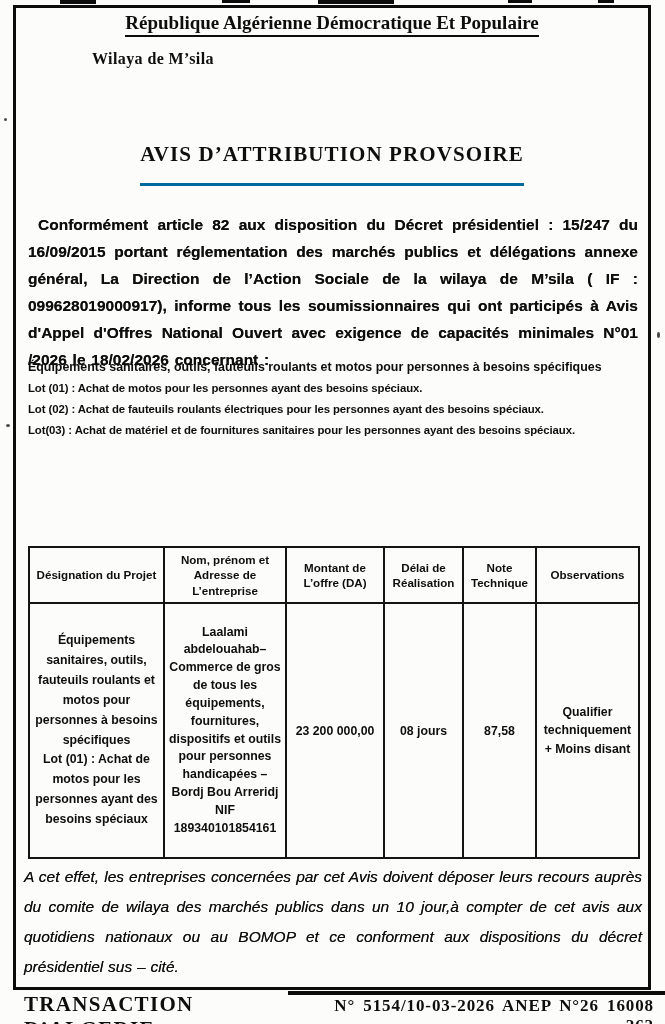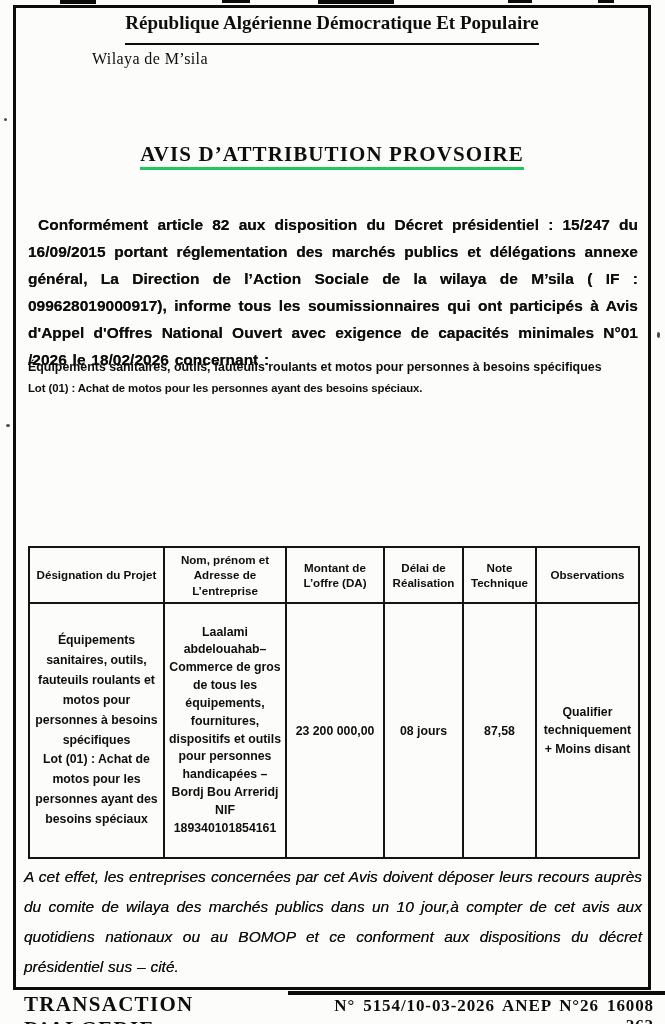--- a/index.html
+++ b/index.html
@@ -10,32 +10,32 @@
   }
   .frame{
     position:absolute;left:13px;top:5px;width:638px;height:985px;
     border:3px solid #0c0c0c;box-sizing:border-box;
   }
   
   .republic{
     position:absolute;top:4px;left:0;width:100%;text-align:center;
     font-family:"Liberation Serif",serif;font-weight:bold;font-size:19px;
   }
-  .republic span{border-bottom:2.5px solid #0c0c0c;padding-bottom:10px;}
+  .republic span{border-bottom:2.5px solid #0c0c0c;padding-bottom:2px;}
   .org-block{
     position:absolute;top:40px;left:10px;
-    font-family:"Liberation Serif",serif;font-weight:normal;line-height:21px;
+    font-family:"Liberation Serif",serif;font-weight:bold;line-height:21px;
   }
   .org-wilaya{font-size:16px;letter-spacing:.4px;padding-left:66px;}
   .org-direction{font-size:15px;letter-spacing:-.6px;}
   .notice-title{
     position:absolute;top:134px;left:0;width:100%;text-align:center;
     font-family:"Liberation Serif",serif;font-weight:bold;font-size:21px;letter-spacing:1.1px;
   }
-  .notice-title span{border-bottom:3px solid #22c55e;padding-bottom:1px;}
+  .notice-title span{border-bottom:3px solid #0369a1;padding-bottom:17px;}
   
   .para{
     position:absolute;text-align:justify;
     font-size:15.5px;line-height:27px;word-spacing:1.5px;
     text-shadow:0 0 .6px rgba(14,14,14,.8);
   }
   .p-intro{top:203px;left:12px;width:610px;text-indent:10px;font-weight:bold;}
   .p-award{top:444px;left:12px;width:612px;line-height:30px;word-spacing:.5px;}
   .p-recours{top:854px;left:8px;width:618px;line-height:30px;word-spacing:.5px;font-style:italic;}
   .lots{
@@ -96,20 +96,22 @@
 
     <div class="notice-title">
       <span>AVIS D’ATTRIBUTION PROVSOIRE</span>
     </div>
 
     <div class="para p-intro">Conformément article 82 aux disposition du Décret présidentiel : 15/247 du 16/09/2015 portant réglementation des marchés publics et délégations annexe général, La Direction de l’Action Sociale de la wilaya de M’sila ( IF : 099628019000917), informe tous les soumissionnaires qui ont participés à Avis d'Appel d'Offres National Ouvert avec exigence de capacités minimales N°01 /2026 le 18/02/2026 concernant :</div>
 
     <div class="lots">
       <div class="lots-title">Équipements sanitaires, outils, fauteuils roulants et motos pour personnes à besoins spécifiques</div>
       <div class="lot-line">Lot (01) : Achat de motos pour les personnes ayant des besoins spéciaux.</div>
+      <div class="lot-line">Lot (02) : Achat de fauteuils roulants électriques pour les personnes ayant des besoins spéciaux.</div>
+      <div class="lot-line">Lot(03) : Achat de matériel et de fournitures sanitaires pour les personnes ayant des besoins spéciaux.</div>
     </div>
 
 
     <table class="award-table">
       <colgroup>
         <col style="width:135px">
           <col style="width:122px">
           <col style="width:98px">
         <col style="width:79px">
           <col style="width:73px">

